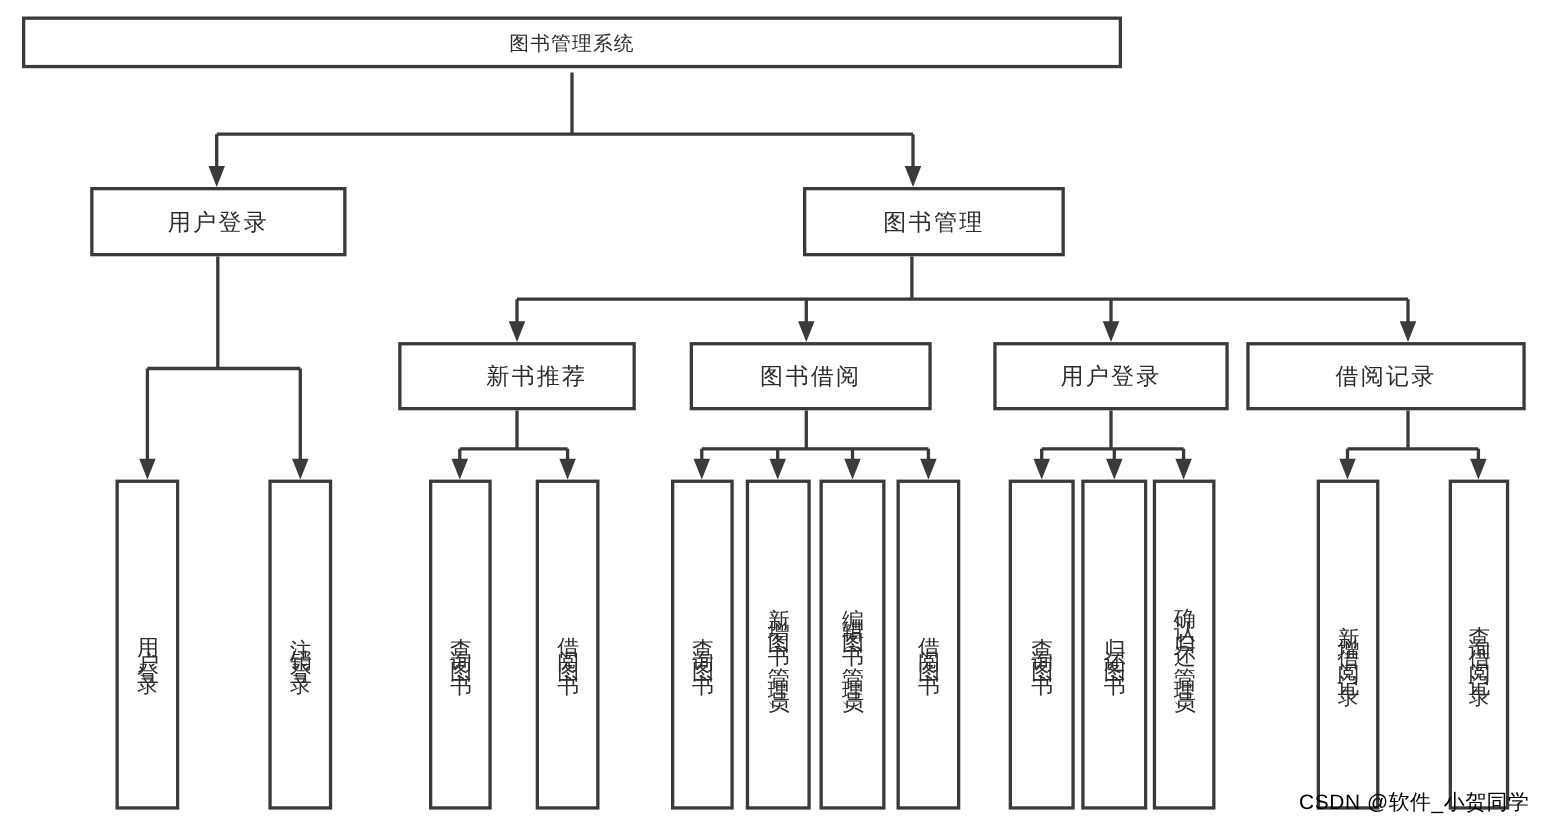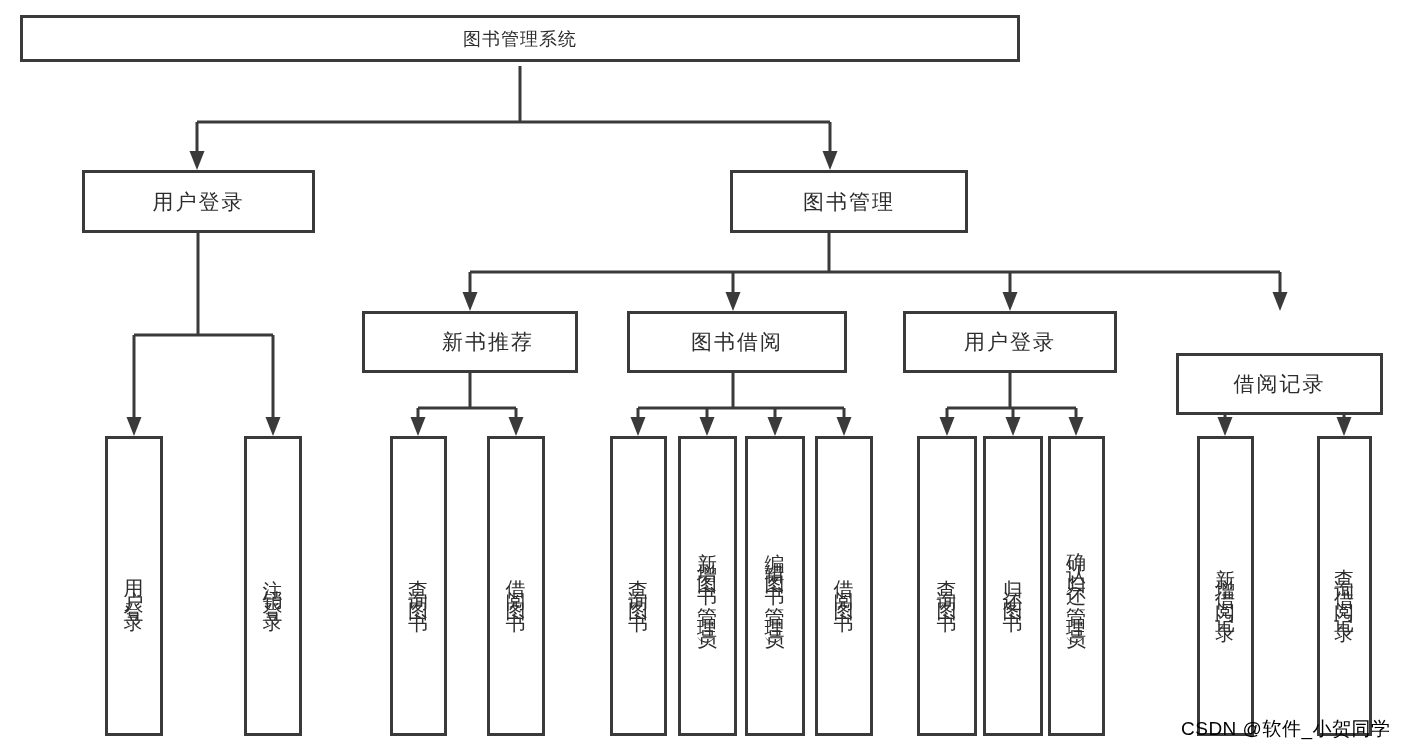--- a/index.html
+++ b/index.html
@@ -13,21 +13,21 @@
     background:#ffffff;display:flex;align-items:center;justify-content:center;
     color:#2d2d2d;z-index:2;white-space:nowrap;
   }
   .root-node{left:20px;top:15px;width:1000px;height:47px;font-size:18px;letter-spacing:1px;}
   .lvl{font-size:21px;letter-spacing:2px;}
   .n-user-login{left:82px;top:170px;width:233px;height:63px;}
   .n-book-mgmt{left:710px;top:170px;width:238px;height:63px;margin-left:20px;}
   .n-newbook{left:362px;top:311px;width:216px;height:62px;padding-left:36px;}
   .n-borrow{left:627px;top:311px;width:220px;height:62px;}
   .n-current{left:903px;top:311px;width:214px;height:62px;}
-  .n-records{left:1176px;top:311px;width:207px;height:62px;margin-top:42px;}
+  .n-records{left:1133px;top:311px;width:254px;height:62px;}
   .leaf{
     position:absolute;box-sizing:border-box;border:3px solid #3a3a3a;
     background:#ffffff;display:flex;align-items:center;justify-content:center;
     top:436px;height:300px;z-index:2;
   }
   .leaf span{
     writing-mode:vertical-rl;text-orientation:mixed;
     font-size:20px;letter-spacing:11px;line-height:1;color:#2d2d2d;
   }
   .l-u1{left:105px;width:58px;}  .l-u2{left:244px;width:58px;}

